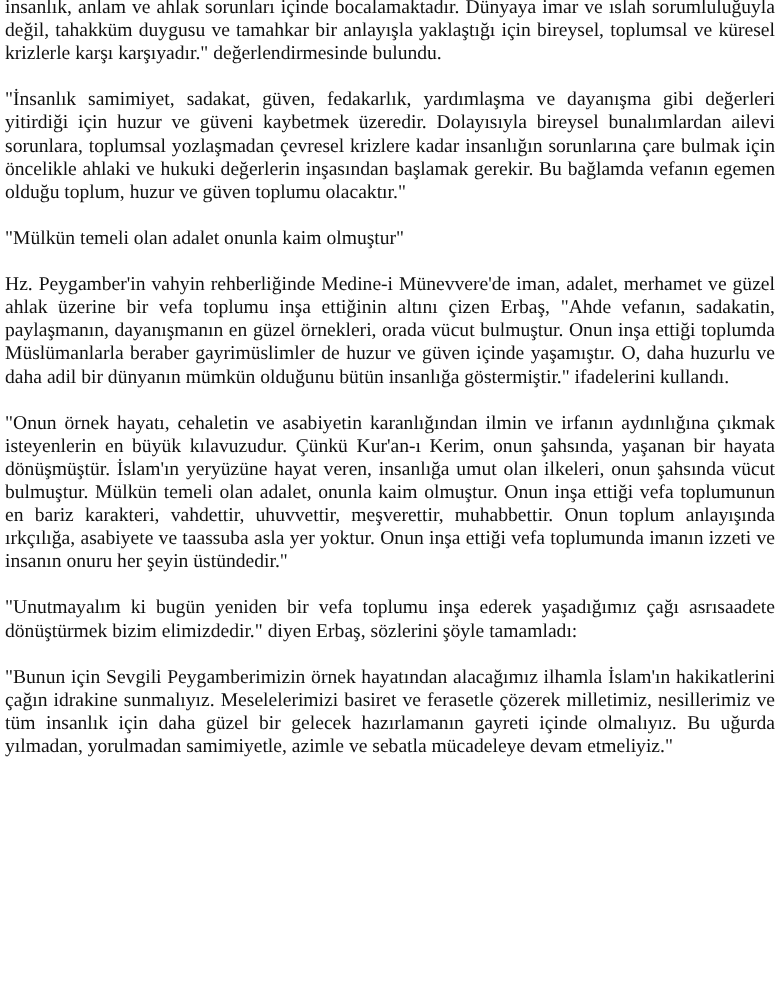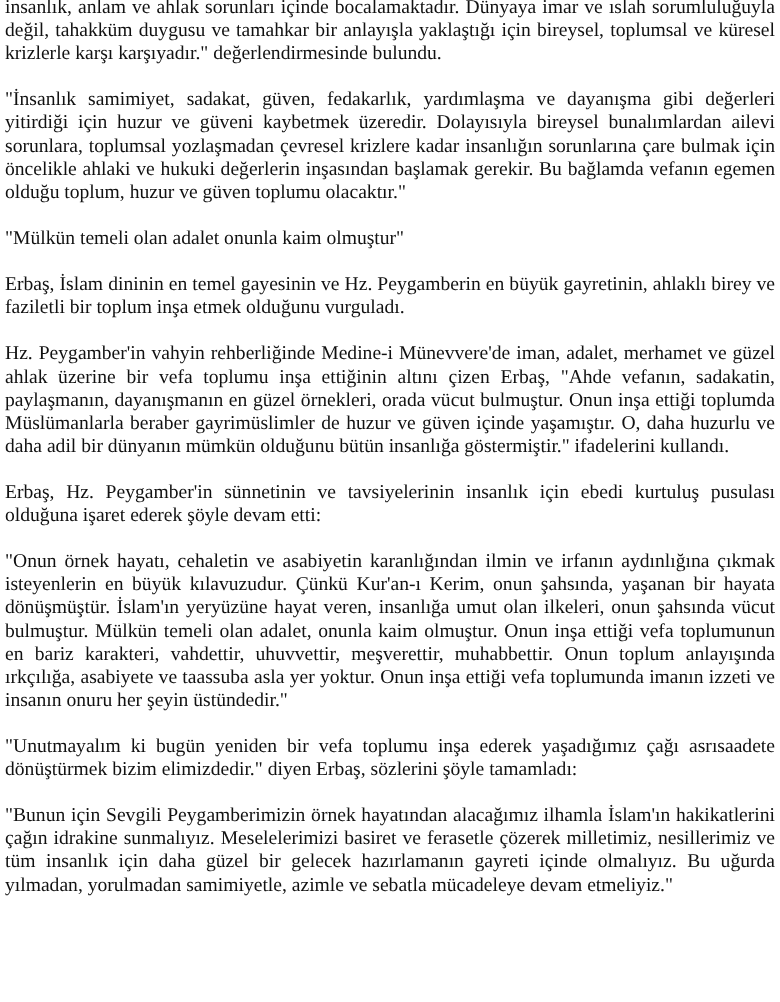--- a/index.html
+++ b/index.html
@@ -28,19 +28,17 @@
       hyphens: none;
     }
   </style>
 </head>
 <body>
 
 <div class="doc">
   <p>insanlık, anlam ve ahlak sorunları içinde bocalamaktadır. Dünyaya imar ve ıslah sorumluluğuyla değil, tahakküm duygusu ve tamahkar bir anlayışla yaklaştığı için bireysel, toplumsal ve küresel krizlerle karşı karşıyadır." değerlendirmesinde bulundu.</p>
   <p>"İnsanlık samimiyet, sadakat, güven, fedakarlık, yardımlaşma ve dayanışma gibi değerleri yitirdiği için huzur ve güveni kaybetmek üzeredir. Dolayısıyla bireysel bunalımlardan ailevi sorunlara, toplumsal yozlaşmadan çevresel krizlere kadar insanlığın sorunlarına çare bulmak için öncelikle ahlaki ve hukuki değerlerin inşasından başlamak gerekir. Bu bağlamda vefanın egemen olduğu toplum, huzur ve güven toplumu olacaktır."</p>
   <p>"Mülkün temeli olan adalet onunla kaim olmuştur"</p>
-  <p>Erbaş, İslam dininin en temel gayesinin ve Hz. Peygamberin en büyük gayretinin, ahlaklı birey ve faziletli bir toplum inşa etmek olduğunu vurguladı.</p>
   <p>Hz. Peygamber'in vahyin rehberliğinde Medine-i Münevvere'de iman, adalet, merhamet ve güzel ahlak üzerine bir vefa toplumu inşa ettiğinin altını çizen Erbaş, "Ahde vefanın, sadakatin, paylaşmanın, dayanışmanın en güzel örnekleri, orada vücut bulmuştur. Onun inşa ettiği toplumda Müslümanlarla beraber gayrimüslimler de huzur ve güven içinde yaşamıştır. O, daha huzurlu ve daha adil bir dünyanın mümkün olduğunu bütün insanlığa göstermiştir." ifadelerini kullandı.</p>
-  <p>Erbaş, Hz. Peygamber'in sünnetinin ve tavsiyelerinin insanlık için ebedi kurtuluş pusulası olduğuna işaret ederek şöyle devam etti:</p>
   <p>"Onun örnek hayatı, cehaletin ve asabiyetin karanlığından ilmin ve irfanın aydınlığına çıkmak isteyenlerin en büyük kılavuzudur. Çünkü Kur'an-ı Kerim, onun şahsında, yaşanan bir hayata dönüşmüştür. İslam'ın yeryüzüne hayat veren, insanlığa umut olan ilkeleri, onun şahsında vücut bulmuştur. Mülkün temeli olan adalet, onunla kaim olmuştur. Onun inşa ettiği vefa toplumunun en bariz karakteri, vahdettir, uhuvvettir, meşverettir, muhabbettir. Onun toplum anlayışında ırkçılığa, asabiyete ve taassuba asla yer yoktur. Onun inşa ettiği vefa toplumunda imanın izzeti ve insanın onuru her şeyin üstündedir."</p>
   <p>"Unutmayalım ki bugün yeniden bir vefa toplumu inşa ederek yaşadığımız çağı asrısaadete dönüştürmek bizim elimizdedir." diyen Erbaş, sözlerini şöyle tamamladı:</p>
   <p>"Bunun için Sevgili Peygamberimizin örnek hayatından alacağımız ilhamla İslam'ın hakikatlerini çağın idrakine sunmalıyız. Meselelerimizi basiret ve ferasetle çözerek milletimiz, nesillerimiz ve tüm insanlık için daha güzel bir gelecek hazırlamanın gayreti içinde olmalıyız. Bu uğurda yılmadan, yorulmadan samimiyetle, azimle ve sebatla mücadeleye devam etmeliyiz."</p>
 </div>
 
 </body></html>

